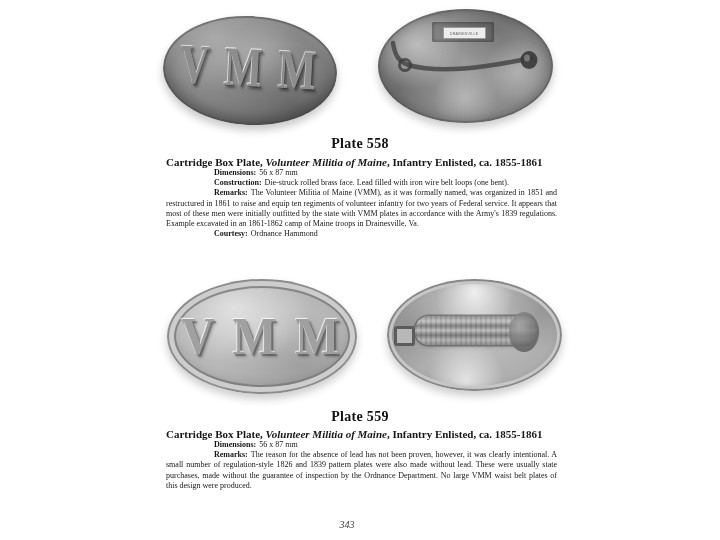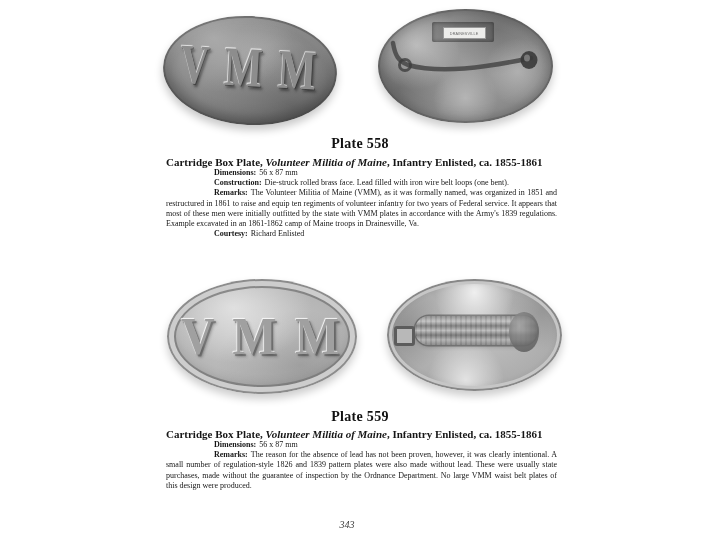--- a/index.html
+++ b/index.html
@@ -138,21 +138,21 @@
     </svg>
   </div>
 
   <div class="plate-caption cap-558">Plate 558</div>
 
   <div class="entry entry-558">
     <div class="entry-title"><span>Cartridge Box Plate, </span><i>Volunteer Militia of Maine</i><span>, Infantry Enlisted, ca. 1855-1861</span></div>
     <div class="field"><b>Dimensions:</b><span>56 x 87 mm</span></div>
     <div class="field"><b>Construction:</b><span>Die-struck rolled brass face. Lead filled with iron wire belt loops (one bent).</span></div>
     <div class="field"><b>Remarks:</b><span>The Volunteer Militia of Maine (VMM), as it was formally named, was organized in 1851 and restructured in 1861 to raise and equip ten regiments of volunteer infantry for two years of Federal service. It appears that most of these men were initially outfitted by the state with VMM plates in accordance with the Army's 1839 regulations. Example excavated in an 1861-1862 camp of Maine troops in Drainesville, Va.</span></div>
-    <div class="field"><b>Courtesy:</b><span>Richard Enlisted</span></div>
+    <div class="field"><b>Courtesy:</b><span>Ordnance Hammond</span></div>
   </div>
 
   <div class="plate-photo p559-front">
     <div class="monogram">
       <span>V M M</span>
     </div>
   </div>
   <div class="plate-photo p559-back">
     <div class="channel"></div>
     <div class="loop-left"></div>

